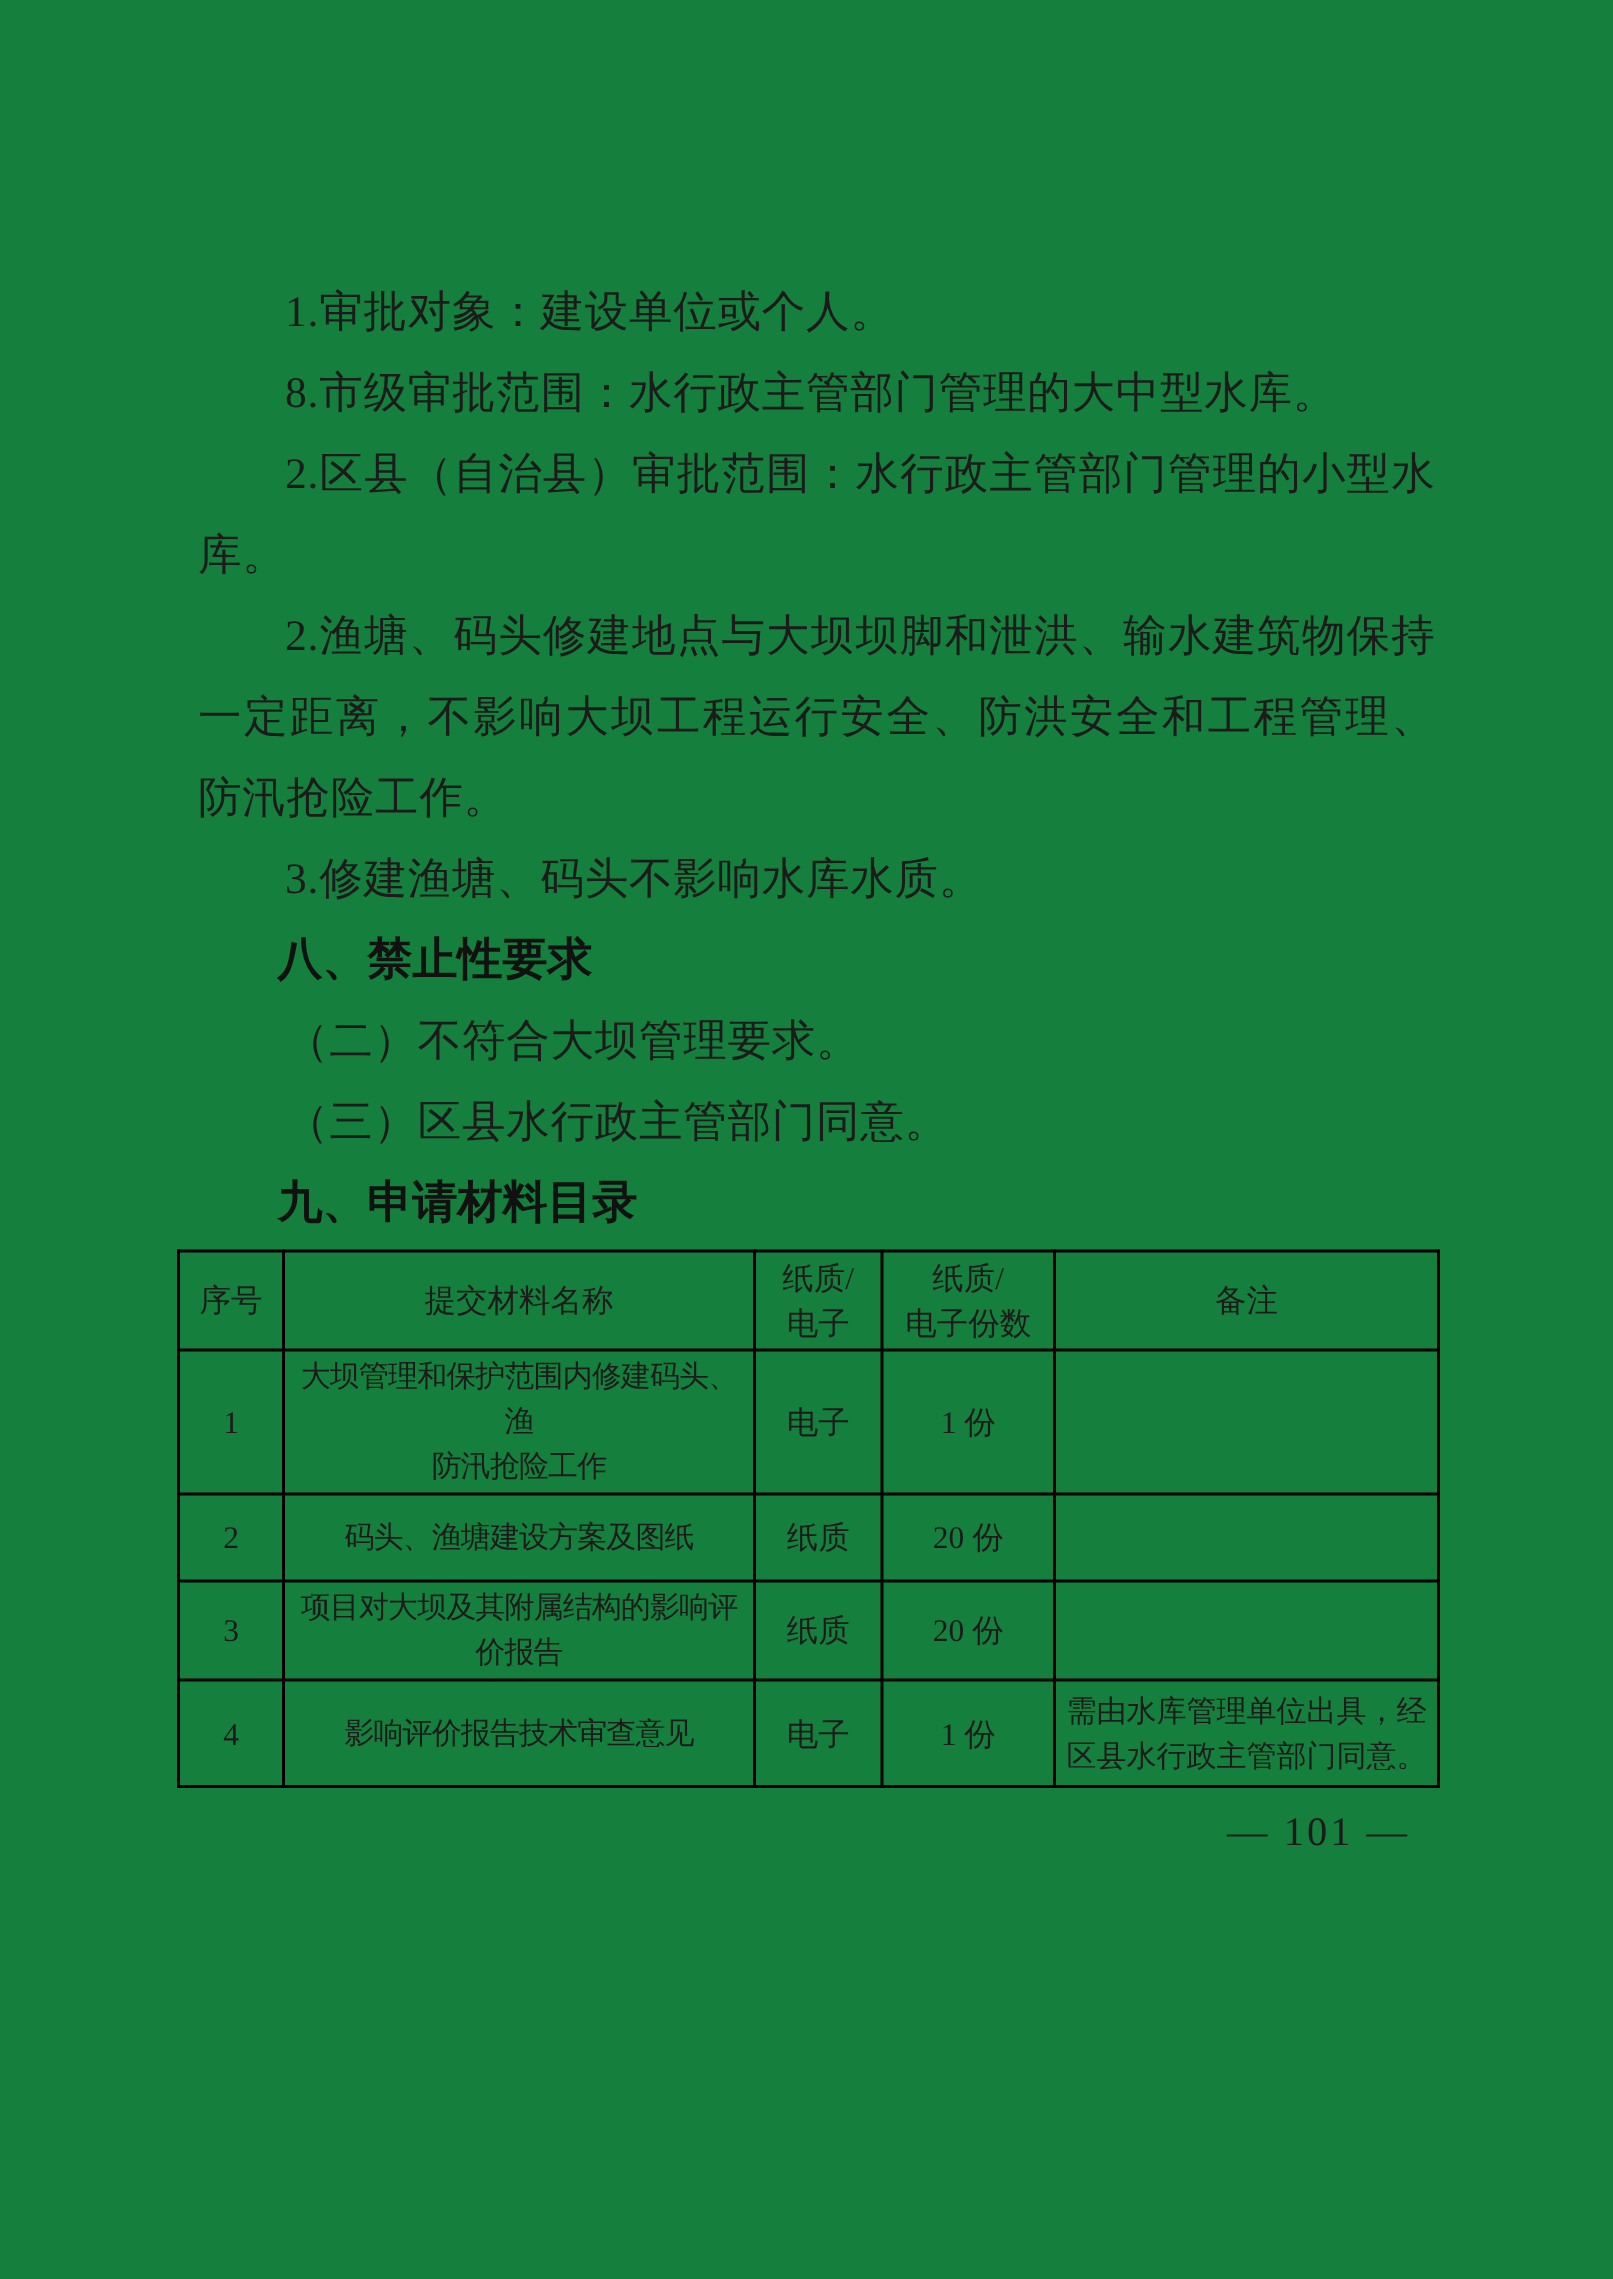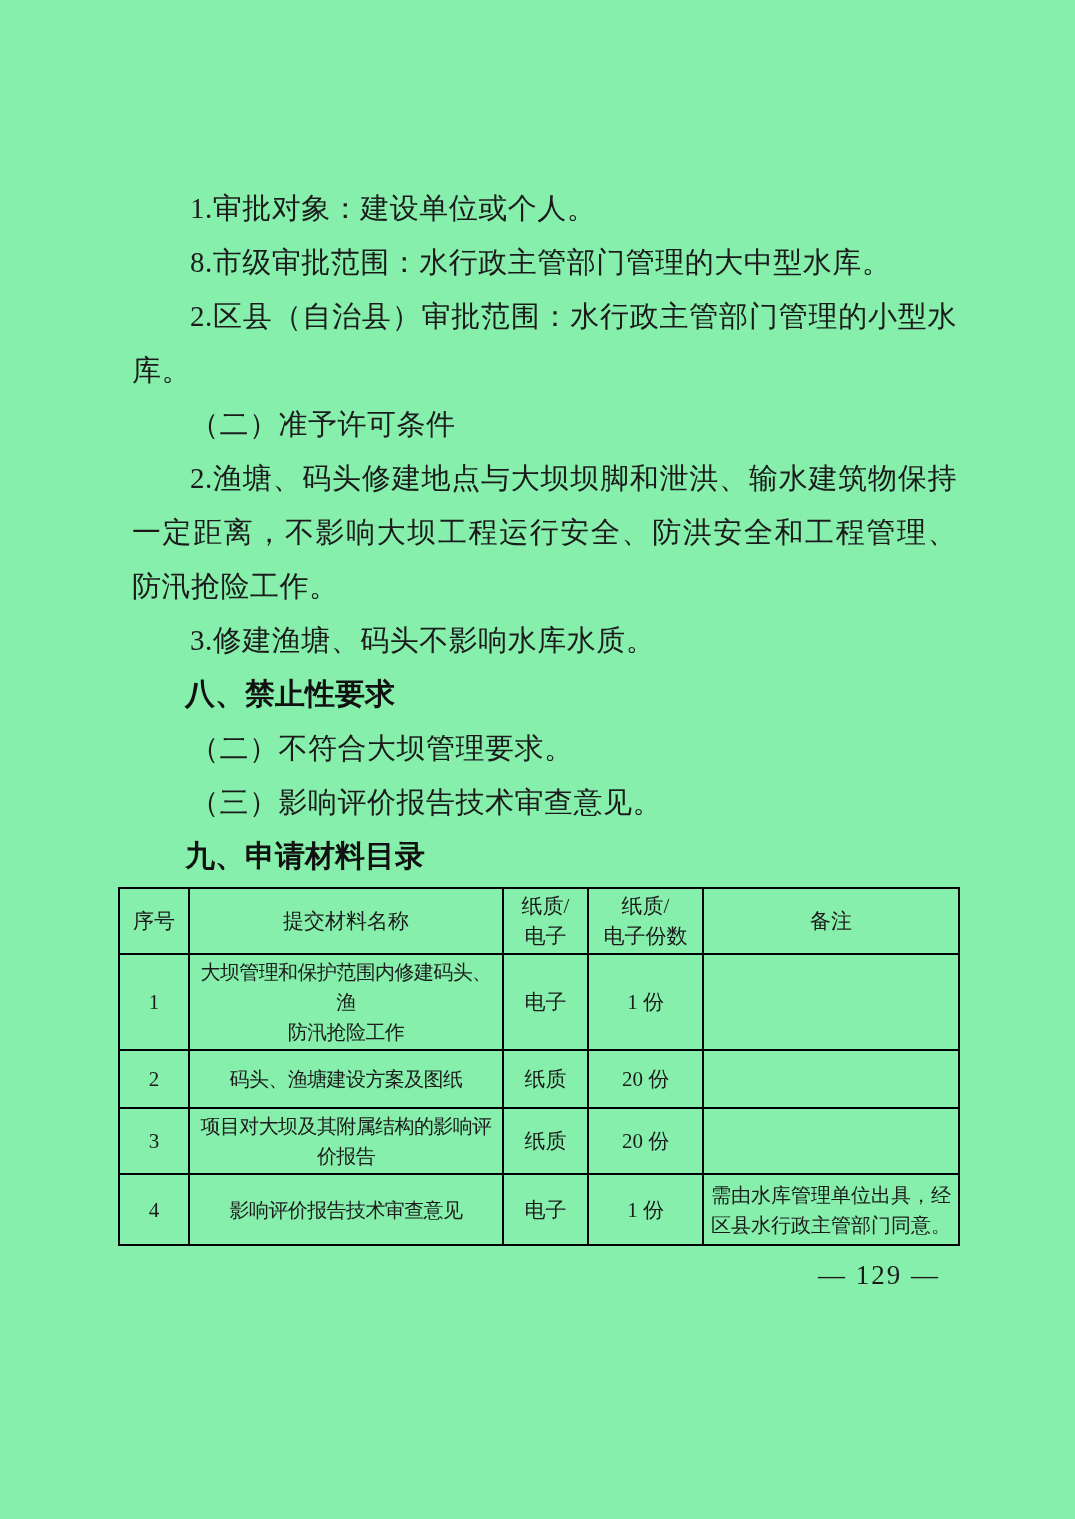--- a/index.html
+++ b/index.html
@@ -4,21 +4,21 @@
 <style>
   html, body {
     margin: 0;
     padding: 0;
     background: #ffffff;
   }
   .page {
     position: relative;
     width: 1075px;
     height: 1519px;
-    background: #86efac;
+    background: #15803d;
     color: #1b1b1b;
     font-family: "Liberation Serif", "DejaVu Serif", serif;
     overflow: hidden;
     box-sizing: border-box;
     padding-top: 181px;
   }
   .content {
     margin-left: 132px;
     margin-right: 118px;
   }
@@ -86,28 +86,27 @@
 </style>
 </head>
 <body>
 
 <div class="page">
   <div class="content">
 
     <p class="para">1.审批对象：建设单位或个人。</p>
     <p class="para">8.市级审批范围：水行政主管部门管理的大中型水库。</p>
     <p class="para">2.区县（自治县）审批范围：水行政主管部门管理的小型水库。</p>
-    <p class="para">（二）准予许可条件</p>
     <p class="para">2.渔塘、码头修建地点与大坝坝脚和泄洪、输水建筑物保持一定距离，不影响大坝工程运行安全、防洪安全和工程管理、防汛抢险工作。</p>
     <p class="para">3.修建渔塘、码头不影响水库水质。</p>
 
     <h2 class="heading">八、禁止性要求</h2>
 
     <p class="para">（二）不符合大坝管理要求。</p>
-    <p class="para">（三）影响评价报告技术审查意见。</p>
+    <p class="para">（三）区县水行政主管部门同意。</p>
 
     <h2 class="heading">九、申请材料目录</h2>
 
     <table class="materials">
       <colgroup>
         <col style="width:70px">
         <col style="width:314px">
         <col style="width:85px">
         <col style="width:115px">
         <col style="width:256px">
@@ -149,16 +148,16 @@
         <td>4</td>
         <td class="prewrap cell-name">影响评价报告技术审查意见</td>
         <td>电子</td>
         <td>1 份</td>
         <td class="prewrap cell-remark">需由水库管理单位出具，经
 区县水行政主管部门同意。</td>
       </tr>
     </tbody>
       </table>
 
-    <p class="footer">— 129 —</p>
+    <p class="footer">— 101 —</p>
 
   </div>
 </div>
 
 </body></html>

